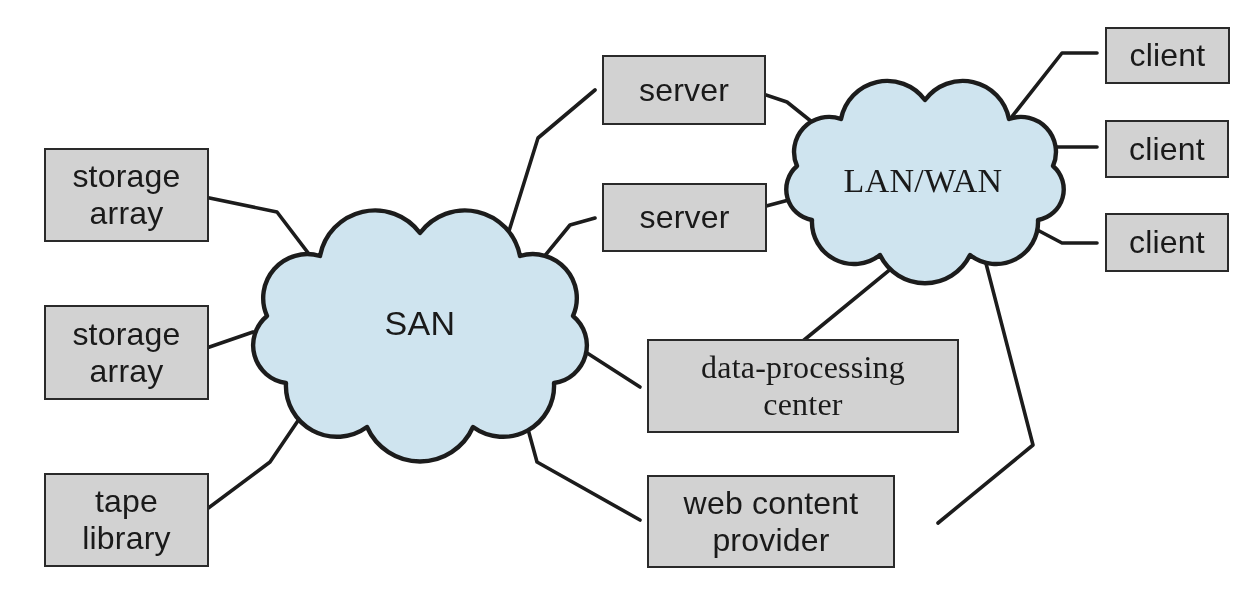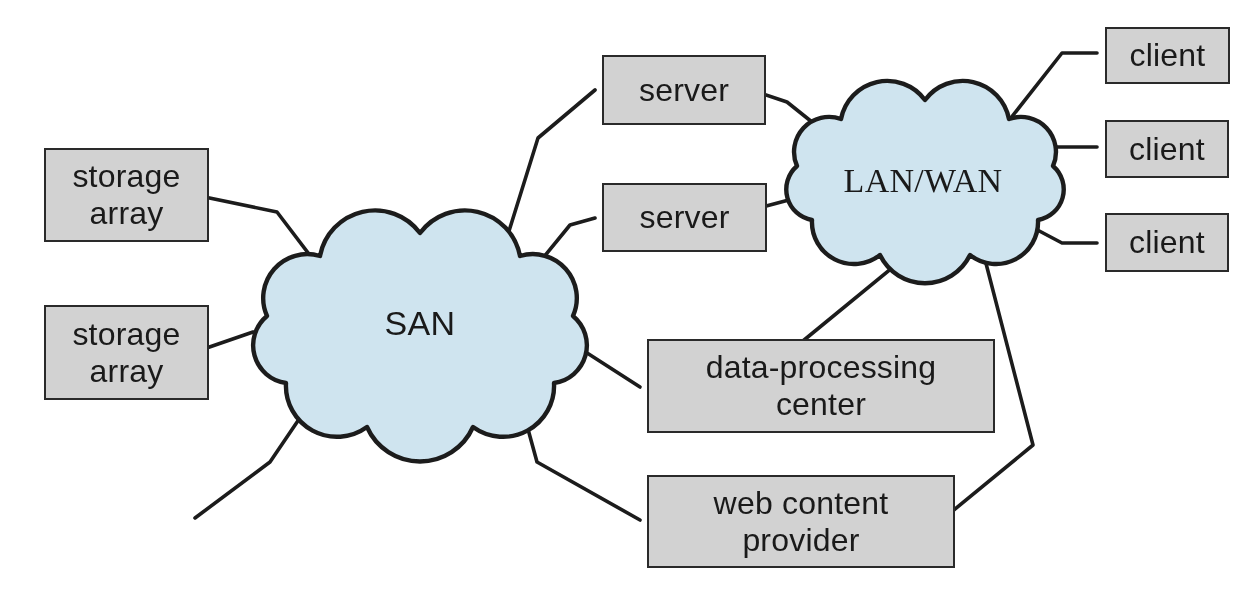--- a/index.html
+++ b/index.html
@@ -67,22 +67,22 @@
     line-height: 40px;
     color: var(--text);
     letter-spacing: 0.3px;
   }
   
   #storage-array-1 { left: 32px;   top: 148px; width: 165px; height: 94px; }
   #storage-array-2 { left: 32px;   top: 305px; width: 165px; height: 95px; }
   #tape-library    { left: 32px;   top: 473px; width: 165px; height: 94px; }
   #server-1        { left: 590px;  top: 55px;  width: 164px; height: 70px; }
   #server-2        { left: 590px;  top: 183px; width: 165px; height: 69px; }
-  #data-processing-center { left: 635px; top: 339px; width: 348px; height: 94px; }
-  #web-content-provider   { left: 635px; top: 475px; width: 308px; height: 93px; }
+  #data-processing-center { left: 635px; top: 339px; width: 312px; height: 94px; font-family: Liberation Serif, serif; }
+  #web-content-provider   { left: 635px; top: 475px; width: 248px; height: 93px; }
   #client-1        { left: 1093px; top: 27px;  width: 125px; height: 57px; }
   #client-2        { left: 1093px; top: 120px; width: 124px; height: 58px; }
   #client-3        { left: 1093px; top: 213px; width: 124px; height: 59px; }
   #san-label       { left: 320px;  top: 303px; width: 200px; }
   #lan-wan-label   { left: 798px;  top: 161px; width: 250px; font-family: Liberation Serif, serif; }
 </style>
 </head>
 <body>
 
 <div id="diagram">
@@ -130,20 +130,24 @@
   <div class="cloud-label" id="lan-wan-label">LAN/WAN</div>
 
   <div class="node" id="storage-array-1">
     <span class="node-label">storage
 array</span>
   </div>
   <div class="node" id="storage-array-2">
     <span class="node-label">storage
 array</span>
   </div>
+  <div class="node" id="tape-library">
+    <span class="node-label">tape
+library</span>
+  </div>
   <div class="node" id="server-1">
     <span class="node-label">server</span>
   </div>
   <div class="node" id="server-2">
     <span class="node-label">server</span>
   </div>
   <div class="node" id="data-processing-center">
     <span class="node-label">data-processing
 center</span>
   </div>

